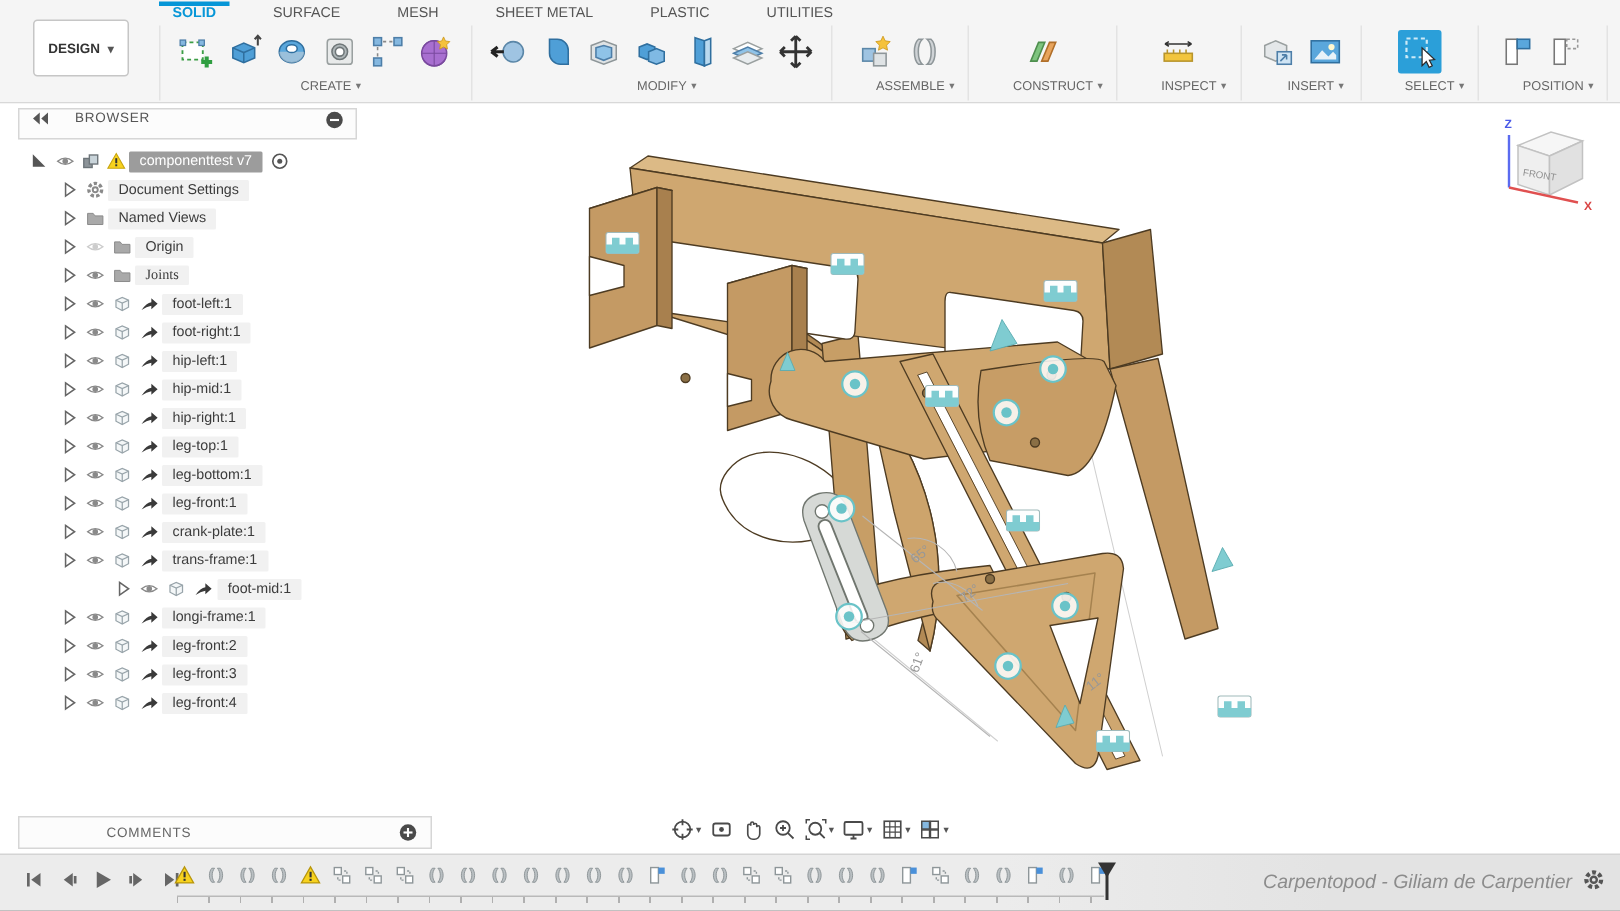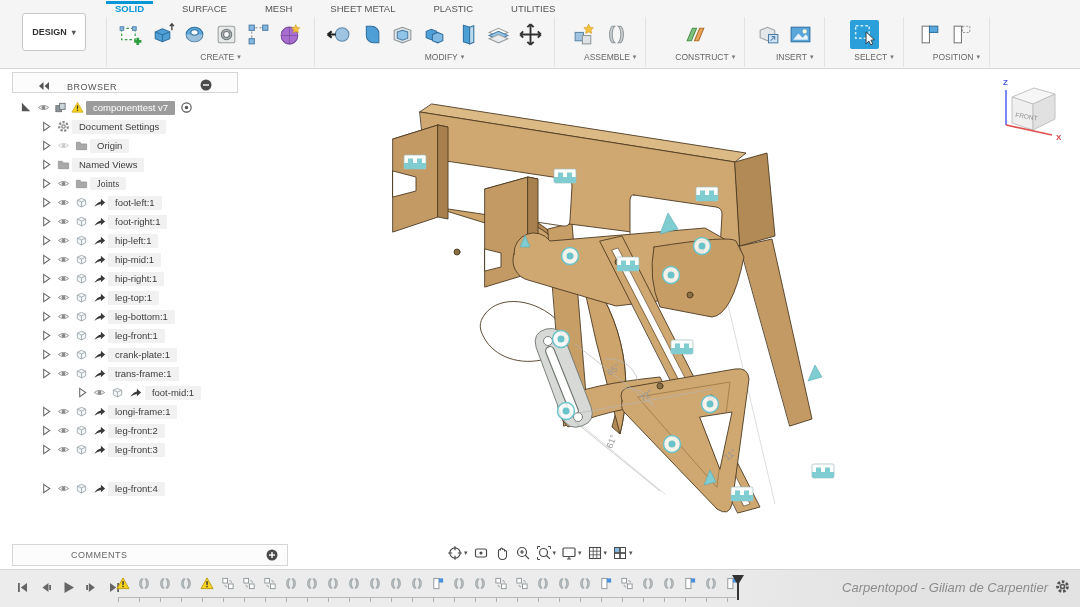--- a/index.html
+++ b/index.html
@@ -22,21 +22,21 @@
   .gicon{width:29px;height:29px;display:flex;align-items:center;justify-content:center;border-radius:2px;}
   .gicon.active{background:#2b9fd9;}
   .group-label{font-size:8.5px;color:#666;margin-top:1px;display:flex;gap:3px;align-items:center;white-space:nowrap;margin-left:20px;}
   .group-label .car{font-size:7px;color:#777;}
   
   .canvas{position:absolute;top:69px;left:0;right:0;bottom:37px;background:#fff;}
   #model{position:absolute;left:360px;top:20px;}
   .dim{font-size:9px;fill:#979797;}
   
   .browser{position:absolute;left:12px;top:3px;width:226px;}
-  .browser-header{height:19px;background:#fcfcfc;border:1px solid #d6d6d6;display:flex;align-items:flex-end;padding:0 24px;}
+  .browser-header{height:19px;background:#fcfcfc;border:1px solid #d6d6d6;display:flex;align-items:flex-start;padding:0 7px;}
   .browser-header .title{font-size:9px;letter-spacing:.5px;color:#555;margin-left:16px;flex:1;}
   .tree{margin-top:5px;}
   .trow{height:19px;display:flex;align-items:center;}
   .trow .sp{display:inline-flex;align-items:center;justify-content:center;}
   .chip{font-size:9.5px;color:#3c3c3c;background:rgba(240,240,240,.92);padding:1.5px 7px;border-radius:1px;white-space:nowrap;}
   .chip.selected{background:#9c9c9c;color:#fff;}
   
   .comments{position:absolute;left:12px;bottom:4px;width:208px;height:20px;background:#fcfcfc;border:1px solid #d6d6d6;
             display:flex;align-items:center;justify-content:space-between;padding:0 8px 0 58px;}
   .comments .title{font-size:9px;letter-spacing:.5px;color:#666;text-align:center;}
@@ -210,20 +210,35 @@
           </div>
           <div class="group-label">
             <span>CONSTRUCT</span>
             <span class="car">▾</span>
           </div>
         </div>
         <div class="group">
           <div class="group-icons">
             <div class="gicon">
               <svg width="25" height="25" viewBox="0 0 24 24">
+                <rect x="3" y="13" width="18" height="5" fill="#f2c53d" stroke="#b8952c"></rect>
+                <path d="M5 13 v-2.5 M9 13 v-2.5 M13 13 v-2.5 M17 13 v-2.5" stroke="#b8952c" fill="none"></path>
+                <path d="M3.5 7 h17 M3.5 7 l2.5 -1.5 M3.5 7 l2.5 1.5 M20.5 7 l-2.5 -1.5 M20.5 7 l-2.5 1.5" stroke="#333" fill="none"></path>
+              </svg>
+            </div>
+          </div>
+          <div class="group-label">
+            <span>INSPECT</span>
+            <span class="car">▾</span>
+          </div>
+        </div>
+        <div class="group">
+          <div class="group-icons">
+            <div class="gicon">
+              <svg width="25" height="25" viewBox="0 0 24 24">
                 <path d="M4 8 L11 5 L18 8 L18 15 L11 18 L4 15 Z" fill="#e4e7e9" stroke="#9aa0a0"></path>
                 <rect x="12" y="12" width="9" height="8" fill="#cfe4f4" stroke="#4d7ea8"></rect>
                 <path d="M14 18 l4 -4 M18 14 h-3 M18 14 v3" stroke="#4d7ea8" fill="none"></path>
               </svg>
             </div>
             <div class="gicon">
               <svg width="25" height="25" viewBox="0 0 24 24">
                 <rect x="3" y="5" width="18" height="14" fill="#5aa7dc" stroke="#2f6f9f"></rect>
                 <circle cx="16" cy="9" r="2" fill="#fff8d0"></circle>
                 <path d="M5 17 l5 -6 4 4 3 -3 2 2 v3 z" fill="#e8f2f8"></path>
@@ -510,61 +525,61 @@
             <span class="chip">Document Settings</span>
           </div>
           <div class="trow" style="padding-left: 26px;">
             <span class="sp" style="width: 16px;">
               <svg width="13" height="13" viewBox="0 0 14 14">
                 <path d="M4 2.5 L10.5 7 L4 11.5 Z" fill="#fff" stroke="#666" stroke-width="1.1"></path>
               </svg>
             </span>
             <span class="sp" style="width: 18px;">
               <svg width="13" height="13" viewBox="0 0 14 14">
+                <path d="M1.5 3.5 h4 l1.3 1.8 h5.7 v6.2 h-11 z" fill="#a9a9a9" stroke="#8a8a8a" stroke-width=".7"></path>
+              </svg>
+            </span>
+            <span class="chip">Named Views</span>
+          </div>
+          <div class="trow" style="padding-left: 26px;">
+            <span class="sp" style="width: 16px;">
+              <svg width="13" height="13" viewBox="0 0 14 14">
+                <path d="M4 2.5 L10.5 7 L4 11.5 Z" fill="#fff" stroke="#666" stroke-width="1.1"></path>
+              </svg>
+            </span>
+            <span class="sp" style="width: 18px;">
+              <svg width="13" height="13" viewBox="0 0 14 14">
                 <path d="M1.5 7 Q7 2.5 12.5 7 Q7 11.5 1.5 7 Z" fill="#fff" stroke="#ccc"></path>
                 <circle cx="7" cy="7" r="2" fill="#ccc"></circle>
               </svg>
             </span>
             <span class="sp" style="width: 18px;">
               <svg width="13" height="13" viewBox="0 0 14 14">
                 <path d="M1.5 3.5 h4 l1.3 1.8 h5.7 v6.2 h-11 z" fill="#a9a9a9" stroke="#8a8a8a" stroke-width=".7"></path>
               </svg>
             </span>
             <span class="chip">Origin</span>
           </div>
-          <div class="trow" style="padding-left: 26px;">
-            <span class="sp" style="width: 16px;">
-              <svg width="13" height="13" viewBox="0 0 14 14">
-                <path d="M4 2.5 L10.5 7 L4 11.5 Z" fill="#fff" stroke="#666" stroke-width="1.1"></path>
+          <div class="trow" style="padding-left: 26px; font-family: Liberation Serif, serif;">
+            <span class="sp" style="width: 16px;">
+              <svg width="13" height="13" viewBox="0 0 14 14">
+                <path d="M4 2.5 L10.5 7 L4 11.5 Z" fill="#fff" stroke="#666" stroke-width="1.1"></path>
+              </svg>
+            </span>
+            <span class="sp" style="width: 18px;">
+              <svg width="13" height="13" viewBox="0 0 14 14">
+                <path d="M1.5 7 Q7 2.5 12.5 7 Q7 11.5 1.5 7 Z" fill="#fff" stroke="#8a8a8a"></path>
+                <circle cx="7" cy="7" r="2" fill="#8a8a8a"></circle>
               </svg>
             </span>
             <span class="sp" style="width: 18px;">
               <svg width="13" height="13" viewBox="0 0 14 14">
                 <path d="M1.5 3.5 h4 l1.3 1.8 h5.7 v6.2 h-11 z" fill="#a9a9a9" stroke="#8a8a8a" stroke-width=".7"></path>
               </svg>
             </span>
-            <span class="chip">Named Views</span>
-          </div>
-          <div class="trow" style="padding-left: 26px; font-family: Liberation Serif, serif;">
-            <span class="sp" style="width: 16px;">
-              <svg width="13" height="13" viewBox="0 0 14 14">
-                <path d="M4 2.5 L10.5 7 L4 11.5 Z" fill="#fff" stroke="#666" stroke-width="1.1"></path>
-              </svg>
-            </span>
-            <span class="sp" style="width: 18px;">
-              <svg width="13" height="13" viewBox="0 0 14 14">
-                <path d="M1.5 7 Q7 2.5 12.5 7 Q7 11.5 1.5 7 Z" fill="#fff" stroke="#8a8a8a"></path>
-                <circle cx="7" cy="7" r="2" fill="#8a8a8a"></circle>
-              </svg>
-            </span>
-            <span class="sp" style="width: 18px;">
-              <svg width="13" height="13" viewBox="0 0 14 14">
-                <path d="M1.5 3.5 h4 l1.3 1.8 h5.7 v6.2 h-11 z" fill="#a9a9a9" stroke="#8a8a8a" stroke-width=".7"></path>
-              </svg>
-            </span>
             <span class="chip">Joints</span>
           </div>
           <div class="trow" style="padding-left: 26px;">
             <span class="sp" style="width: 16px;">
               <svg width="13" height="13" viewBox="0 0 14 14">
                 <path d="M4 2.5 L10.5 7 L4 11.5 Z" fill="#fff" stroke="#666" stroke-width="1.1"></path>
               </svg>
             </span>
             <span class="sp" style="width: 18px;">
               <svg width="13" height="13" viewBox="0 0 14 14">
@@ -903,21 +918,21 @@
                 <path d="M2.5 4.5 L7 6.5 L11.5 4.5 M7 6.5 V11.8" fill="none" stroke="#98a4aa" stroke-width=".9"></path>
               </svg>
             </span>
             <span class="sp" style="width: 18px;">
               <svg width="13" height="13" viewBox="0 0 14 14">
                 <path d="M1.5 11.5 Q5 6.5 8.5 6 L8.5 3 L13 7 L8.5 11 L8.5 8.5 Q5 9 1.5 11.5 Z" fill="#3a3a3a"></path>
               </svg>
             </span>
             <span class="chip">leg-front:3</span>
           </div>
-          <div class="trow" style="padding-left: 26px; margin-top: 20px;">
+          <div class="trow" style="padding-left: 26px;">
             <span class="sp" style="width: 16px;">
               <svg width="13" height="13" viewBox="0 0 14 14">
                 <path d="M4 2.5 L10.5 7 L4 11.5 Z" fill="#fff" stroke="#666" stroke-width="1.1"></path>
               </svg>
             </span>
             <span class="sp" style="width: 18px;">
               <svg width="13" height="13" viewBox="0 0 14 14">
                 <path d="M1.5 7 Q7 2.5 12.5 7 Q7 11.5 1.5 7 Z" fill="#fff" stroke="#8a8a8a"></path>
                 <circle cx="7" cy="7" r="2" fill="#8a8a8a"></circle>
               </svg>

